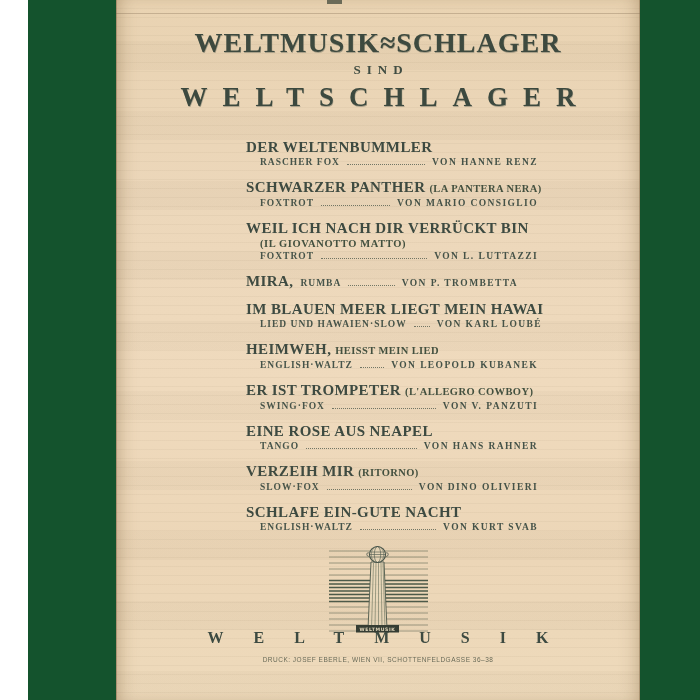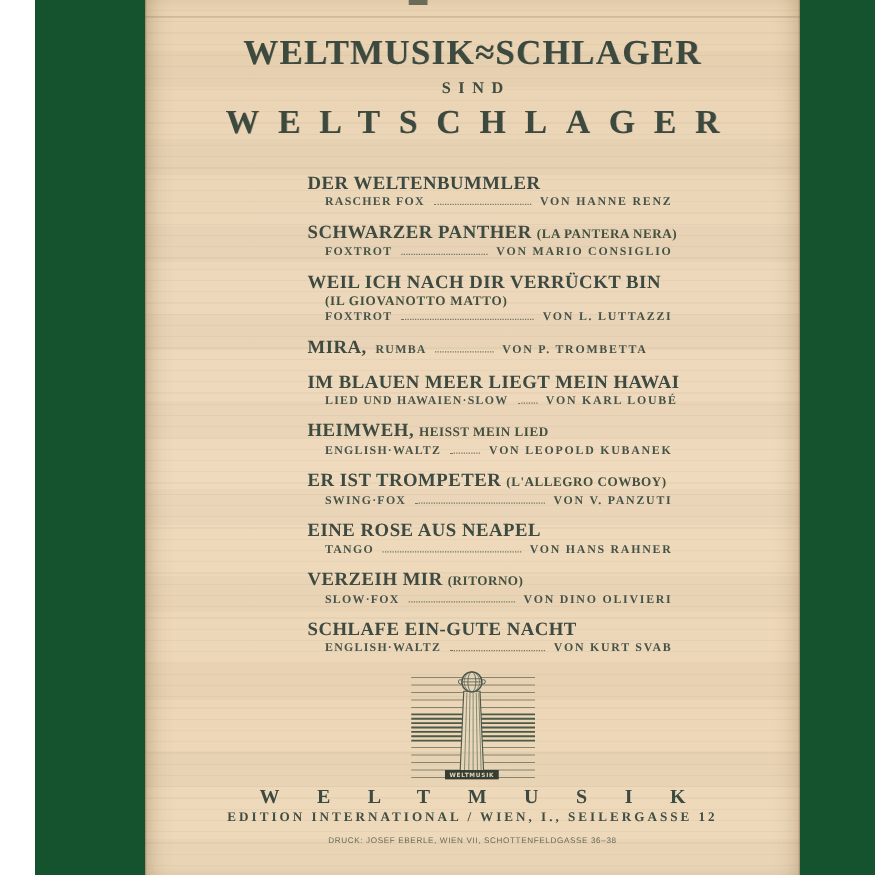--- a/index.html
+++ b/index.html
@@ -207,17 +207,16 @@
         </g>
         <rect x="30" y="81" width="43" height="7.5" fill="#343c33"></rect>
         <text x="51.5" y="86.6" text-anchor="middle" font-size="4.6" letter-spacing="0.6" fill="#e7dcc0" font-family="DejaVu Sans, sans-serif" font-weight="bold">WELTMUSIK</text>
       </svg>
     </div>
 
     <div class="footer">
       <div>
         <span class="f-name">WELTMUSIK</span>
       </div>
-      <div class="f-edition">EDITION INTERNATIONAL / WIEN, I., SEILERGASSE 12</div>
       <div class="f-imprint">DRUCK: JOSEF EBERLE, WIEN VII, SCHOTTENFELDGASSE 36–38</div>
     </div>
   </div>
 </div>
 
 </body></html>

